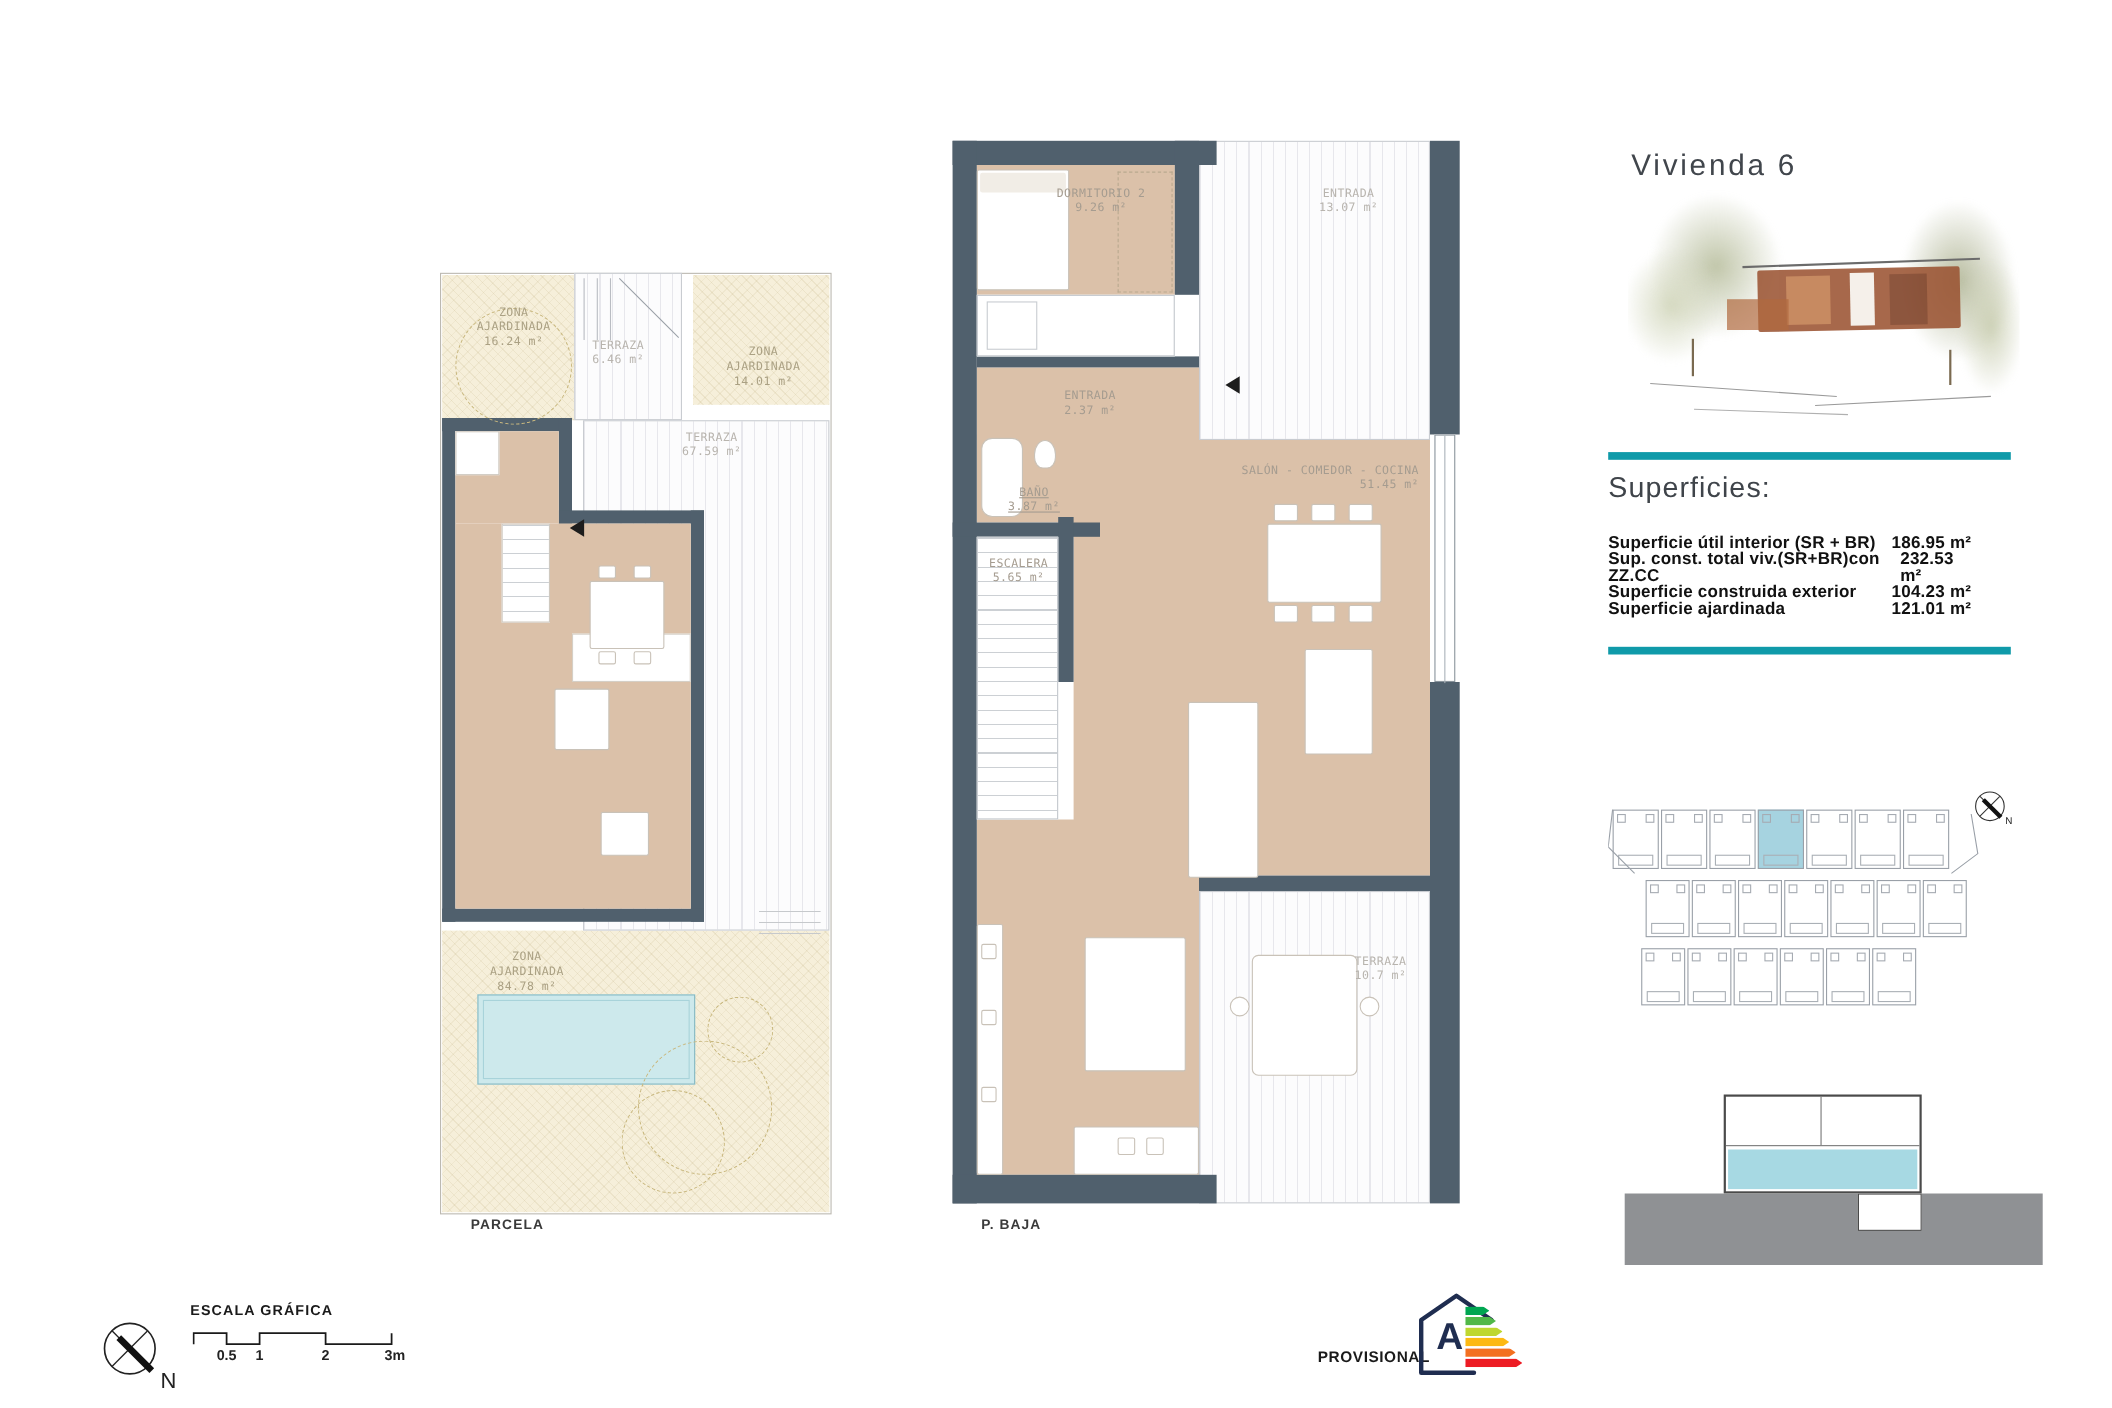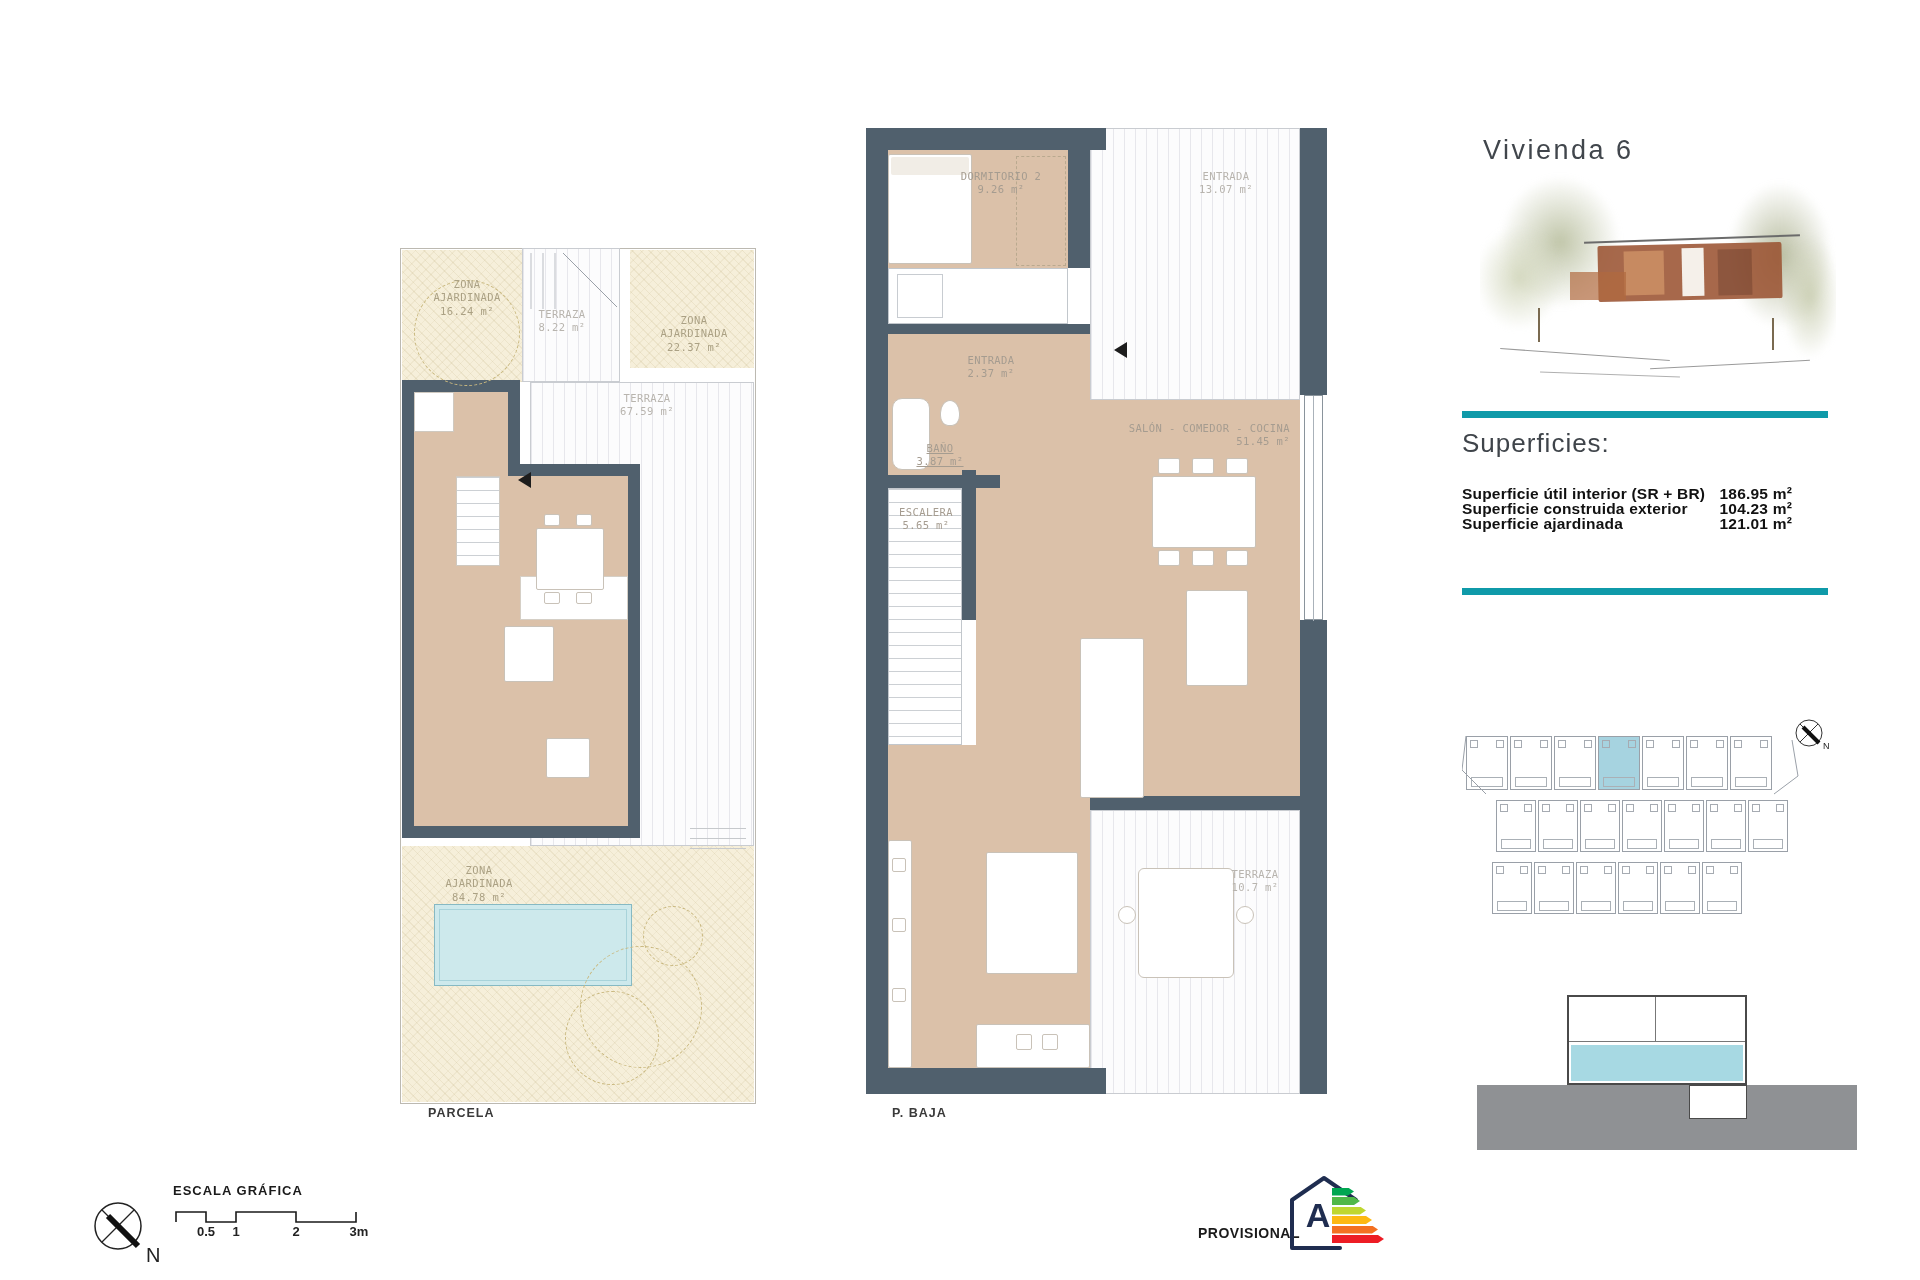--- a/index.html
+++ b/index.html
@@ -96,25 +96,25 @@
   <div class="tree" style="left:14px;top:34px;width:104px;height:104px;"></div>
   <div class="tree" style="left:180px;top:700px;width:120px;height:120px;"></div>
   <div class="tree" style="left:165px;top:745px;width:92px;height:92px;"></div>
   <div class="tree" style="left:243px;top:660px;width:58px;height:58px;"></div>
 
   <div class="rlabel olive" style="left:12px;top:18px;width:110px;">
     <span>ZONA
 AJARDINADA</span><span>16.24 m²</span>
   </div>
   <div class="rlabel light" style="left:122px;top:48px;width:80px;">
-    <span>TERRAZA</span><span>8.22 m²</span>
+    <span>TERRAZA</span><span>6.46 m²</span>
   </div>
   <div class="rlabel olive" style="left:244px;top:54px;width:100px;">
     <span>ZONA
-AJARDINADA</span><span>22.37 m²</span>
+AJARDINADA</span><span>14.01 m²</span>
   </div>
   <div class="rlabel light" style="left:192px;top:132px;width:110px;">
     <span>TERRAZA</span><span>67.59 m²</span>
   </div>
   <div class="rlabel olive" style="left:24px;top:604px;width:110px;">
     <span>ZONA
 AJARDINADA</span><span>84.78 m²</span>
   </div>
 </div>
 <div class="caption" style="left:428px;top:1106px;">PARCELA</div>
@@ -226,20 +226,24 @@
 <div class="tealbar" style="left:1462px;top:411px;width:366px;"></div>
 <div class="abs" style="left:1462px;top:428px;width:366px;display:flex;align-items:baseline;gap:10px;">
   <span class="supHead">Superficies:</span>
 </div>
 <div class="abs" style="left:1462px;top:486px;width:330px;">
   <div class="srow">
     <span>Superficie útil interior (SR + BR)</span>
     <span>186.95 m²</span>
   </div>
   <div class="srow">
+    <span>Sup. const. total viv.(SR+BR)con ZZ.CC</span>
+    <span>232.53 m²</span>
+  </div>
+  <div class="srow">
     <span>Superficie construida exterior</span>
     <span>104.23 m²</span>
   </div>
   <div class="srow">
     <span>Superficie ajardinada</span>
     <span>121.01 m²</span>
   </div>
 </div>
 <div class="tealbar" style="left:1462px;top:588px;width:366px;"></div>
 

